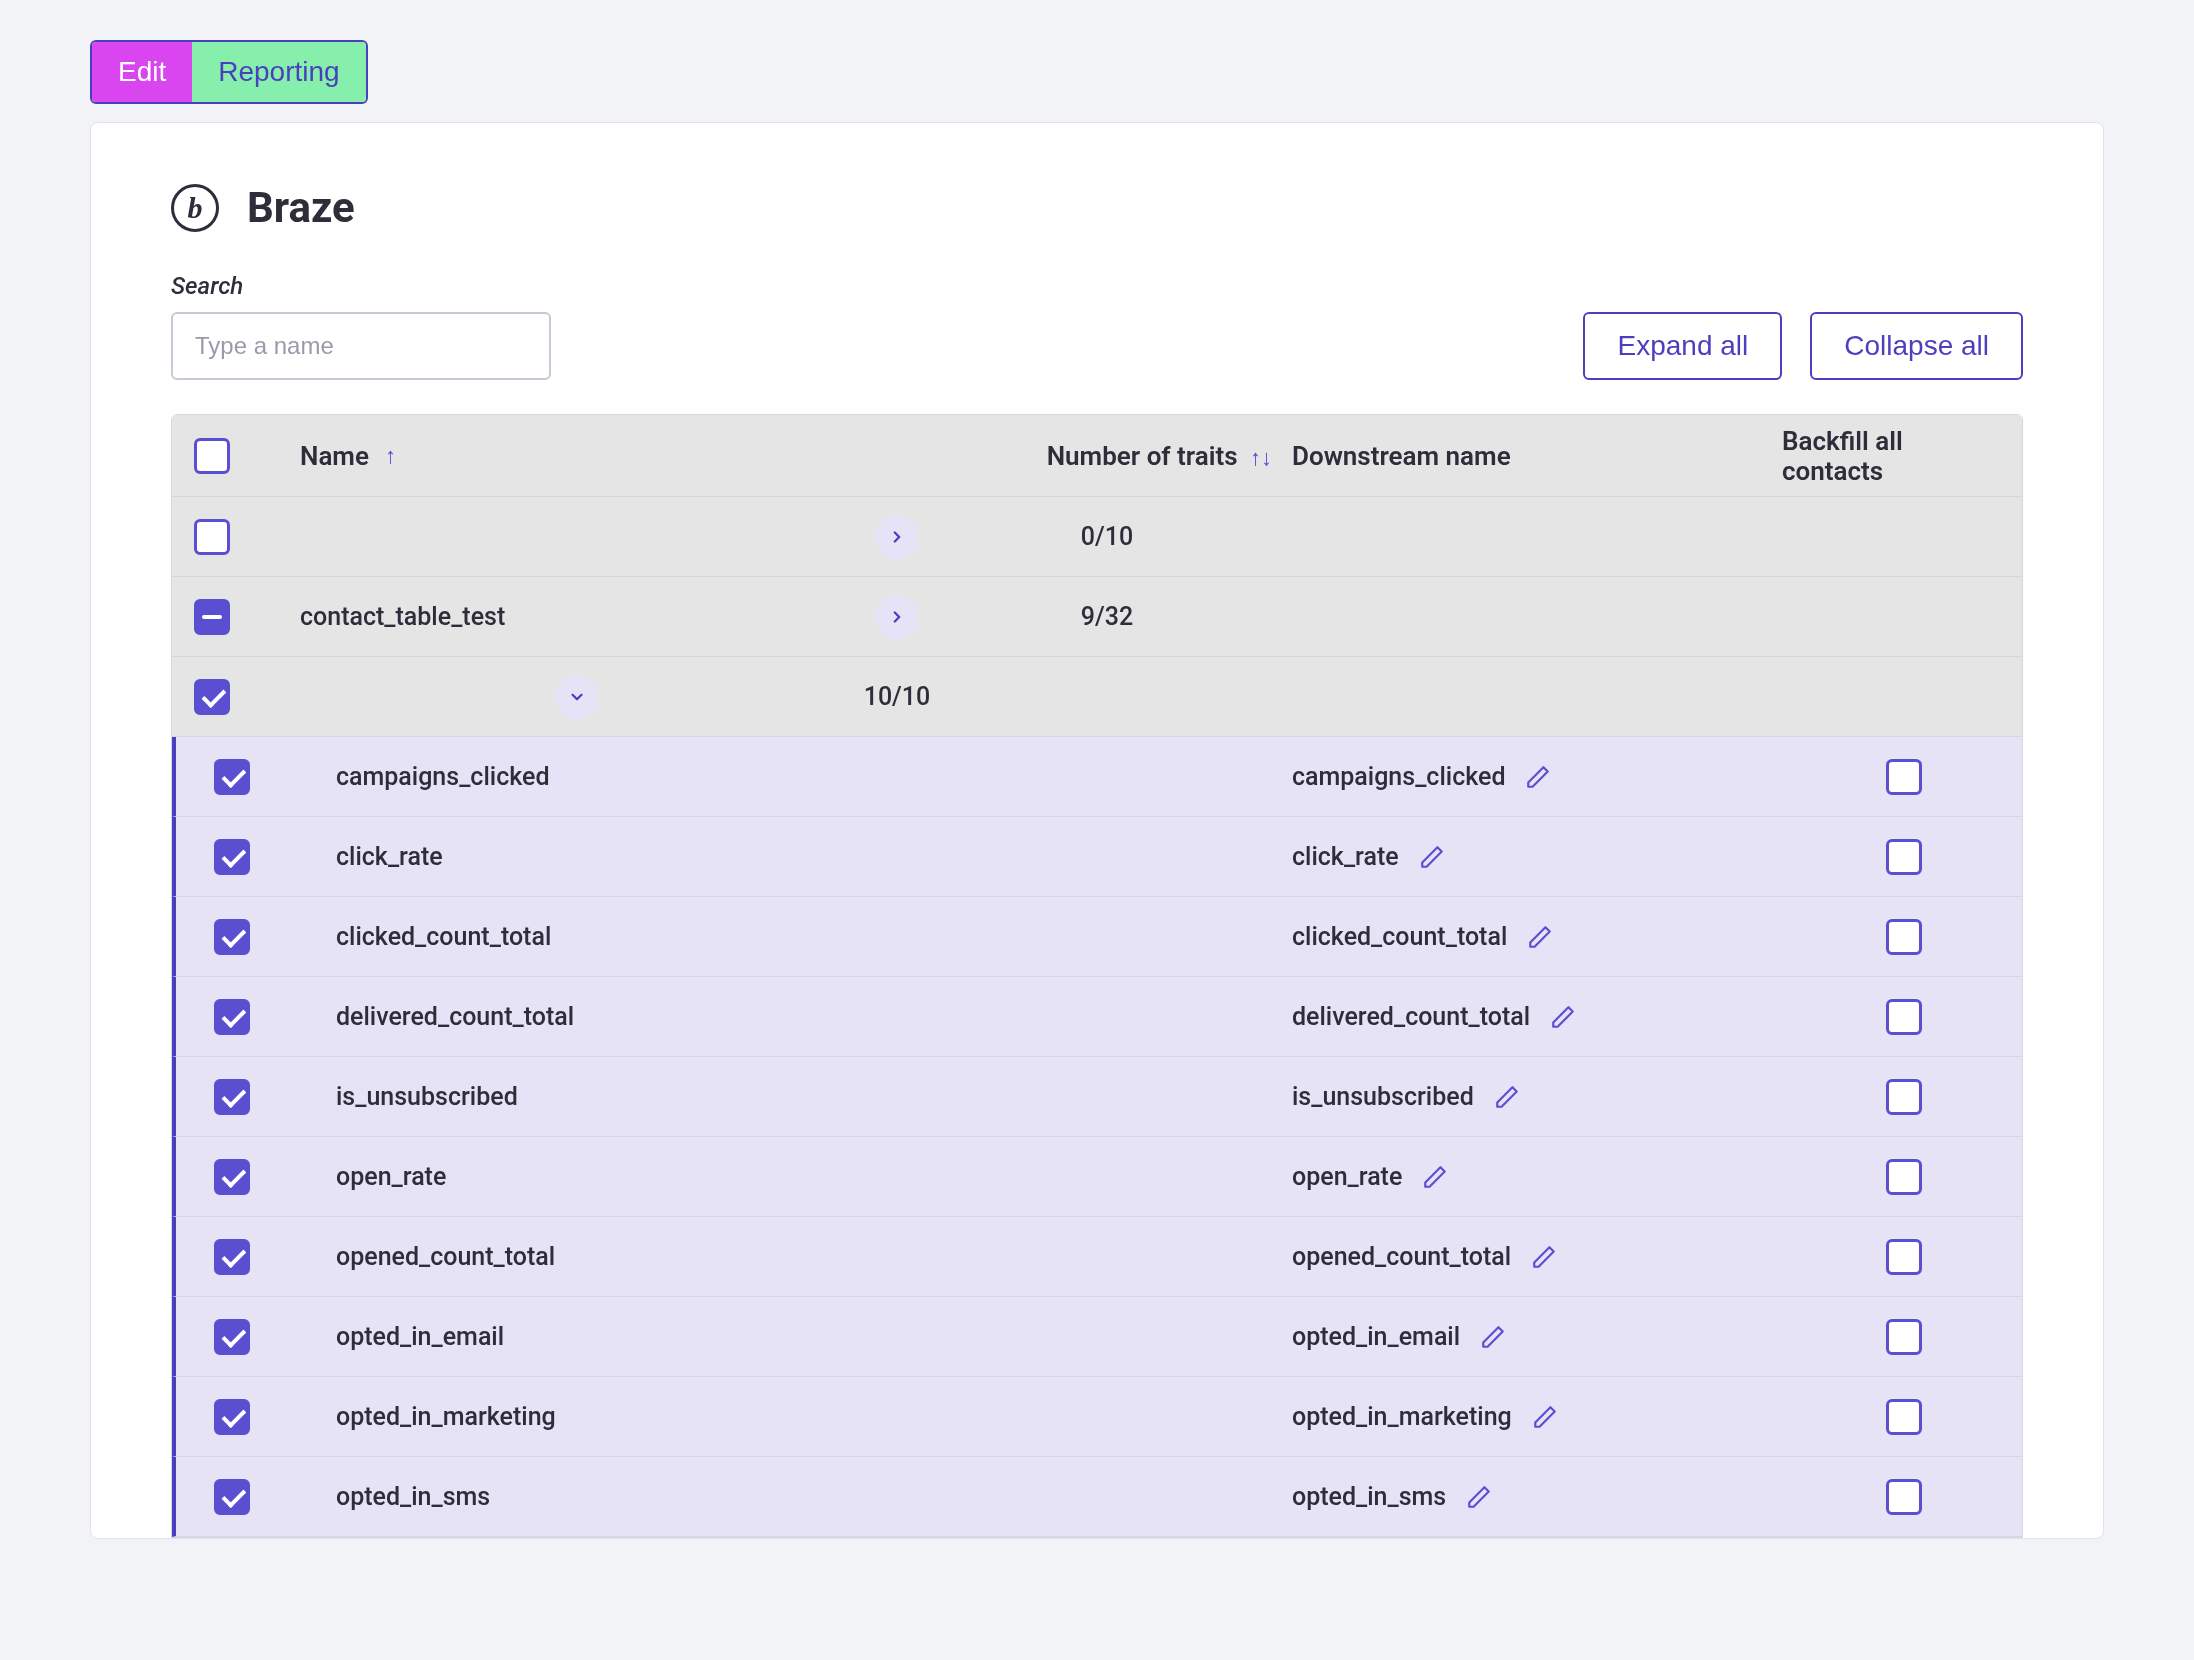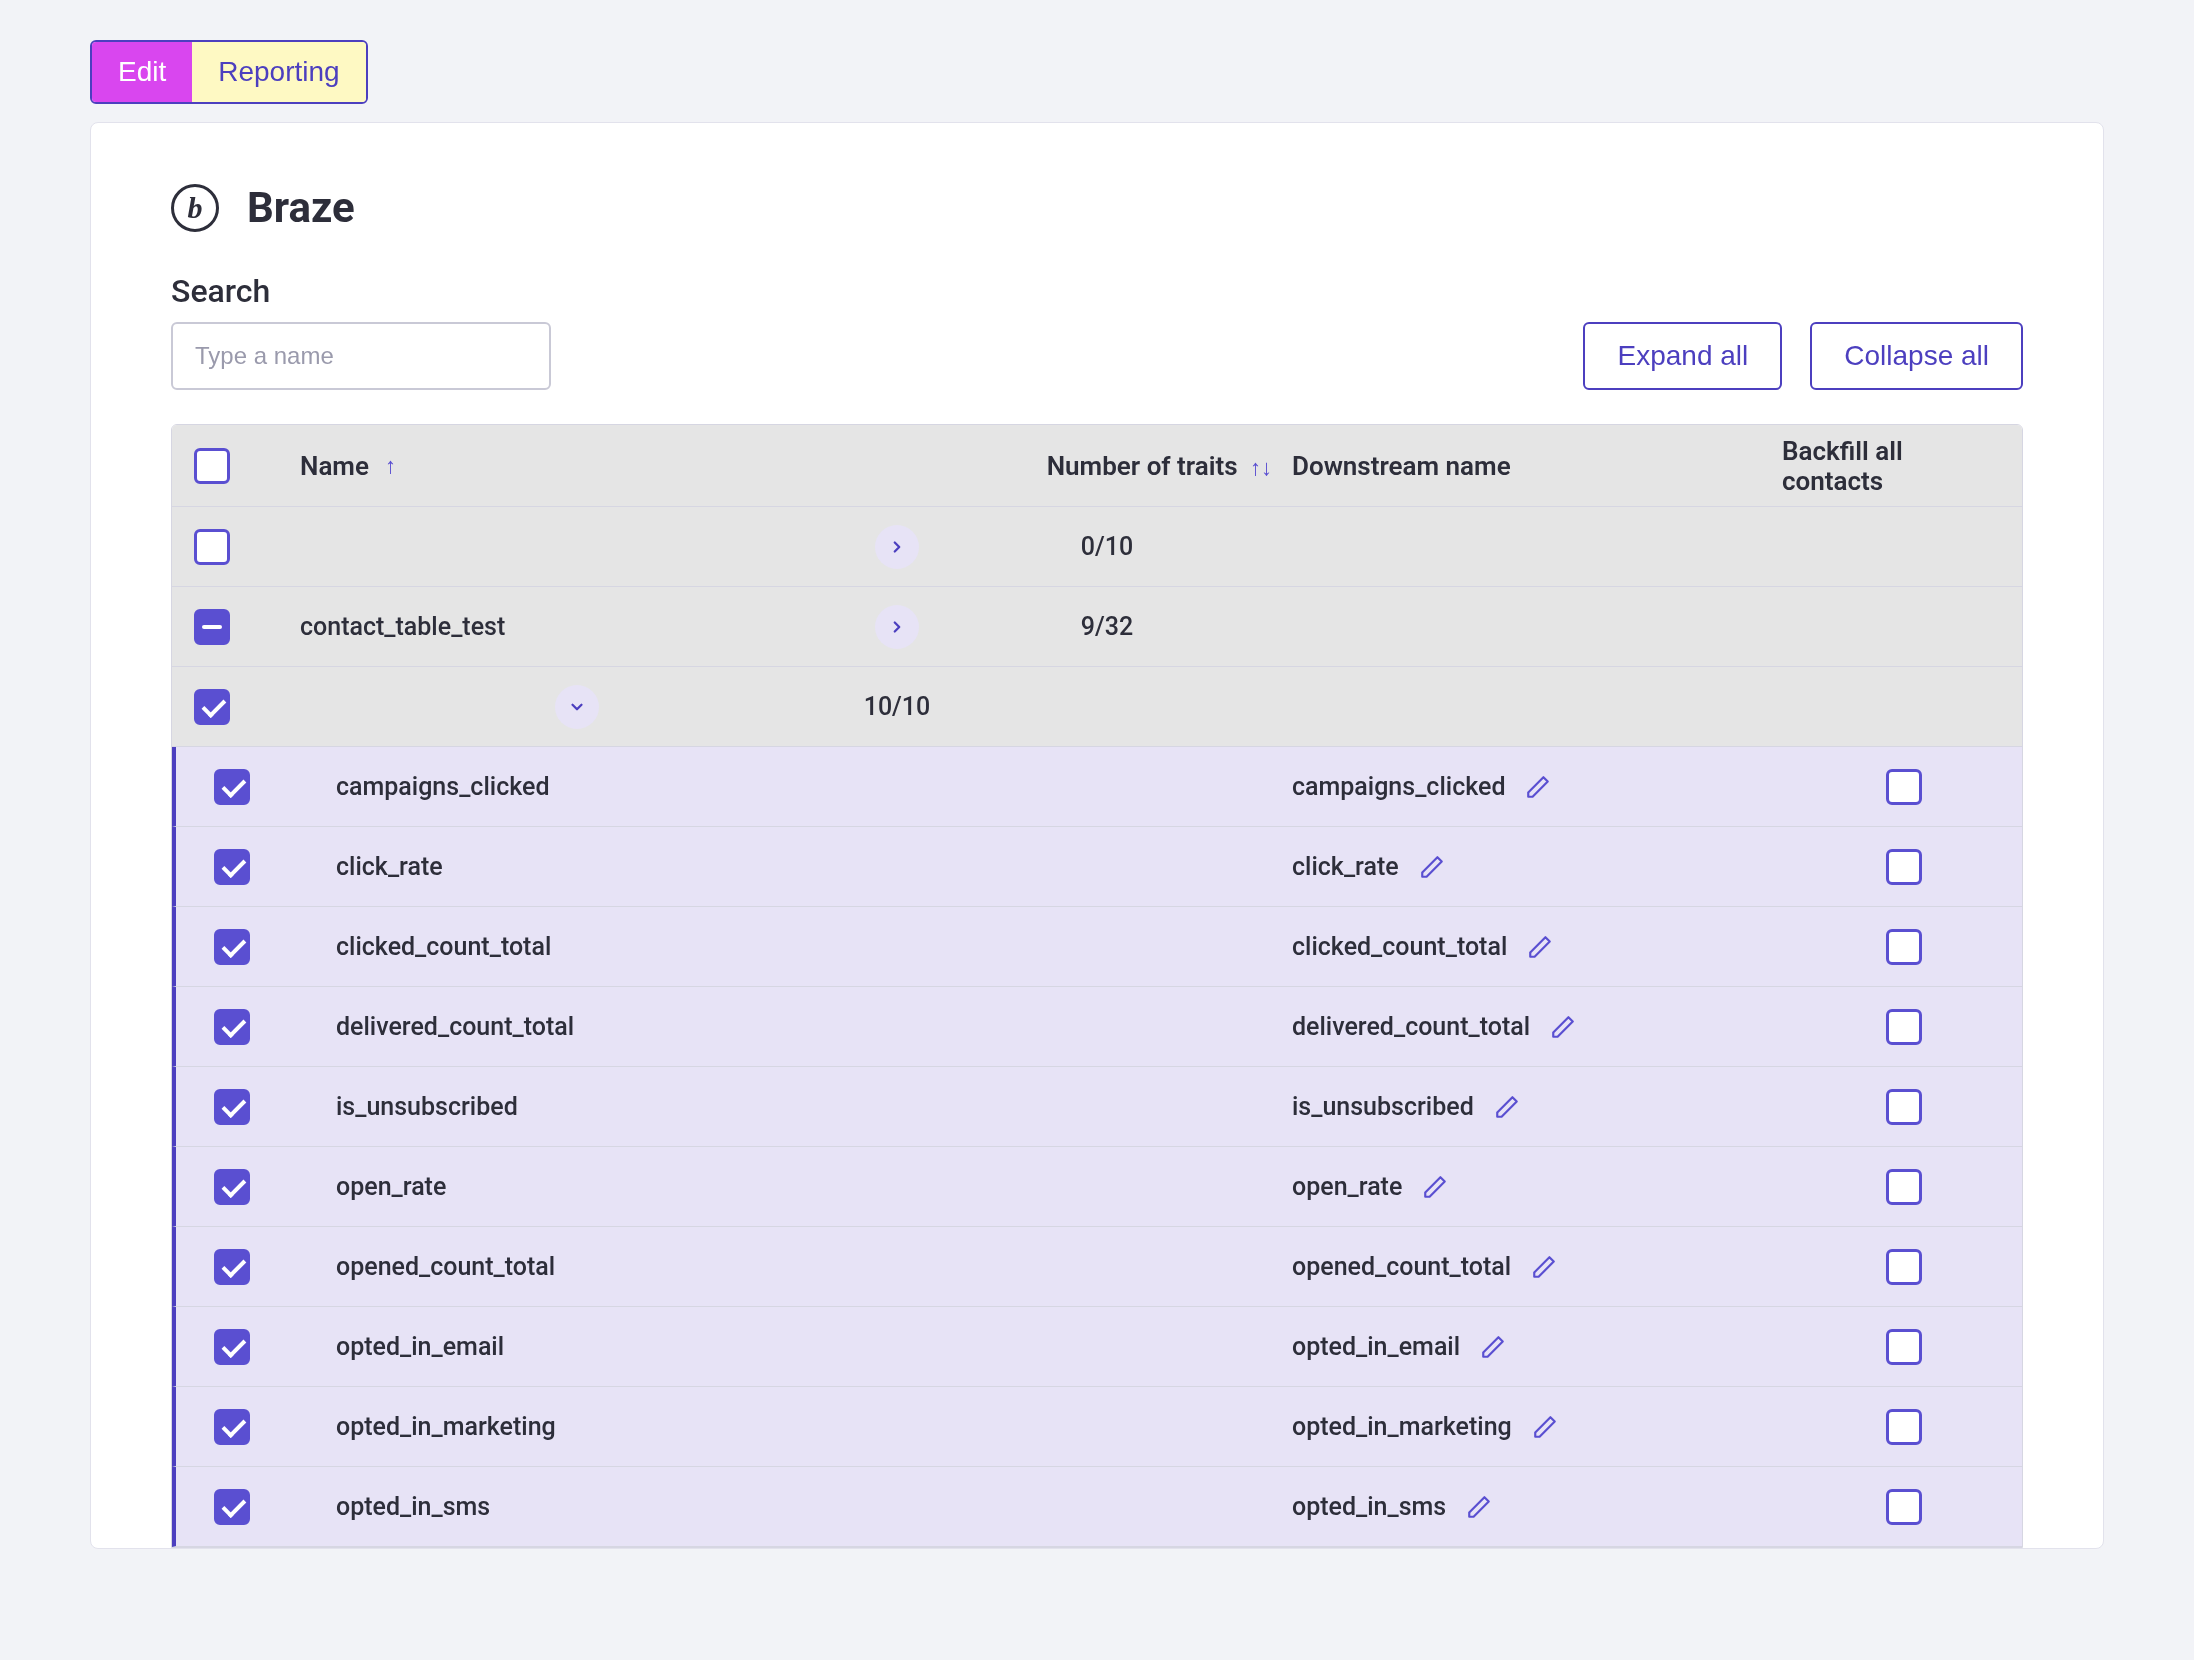--- a/index.html
+++ b/index.html
@@ -18,21 +18,21 @@
     border: 2px solid #4c3fbf;
     border-radius: 6px;
     overflow: hidden;
     margin-bottom: 18px;
   }
   .tab {
     padding: 14px 26px;
     font-size: 28px;
     font-weight: 500;
     cursor: pointer;
-    background: #fef9c3;
+    background: #86efac;
     color: #4c3fbf;
     border: none;
   }
   .tab.active {
     background: #d946ef;
     color: #fff;
   }
   
   .card {
     background: #fff;
@@ -60,25 +60,26 @@
     font-family: Georgia, serif;
     line-height: 1;
   }
   .brand-title {
     font-size: 42px;
     font-weight: 700;
     color: #2d2e3a;
   }
   
   .search-label {
-    font-size: 32px;
+    font-size: 24px;
     color: #2d2e3a;
     margin-bottom: 12px;
     display: block;
     font-weight: 500;
+    font-style: italic;
   }
   .controls-row {
     display: flex;
     justify-content: space-between;
     align-items: center;
     margin-bottom: 34px;
   }
   .search-input {
     width: 380px;
     padding: 18px 22px;

